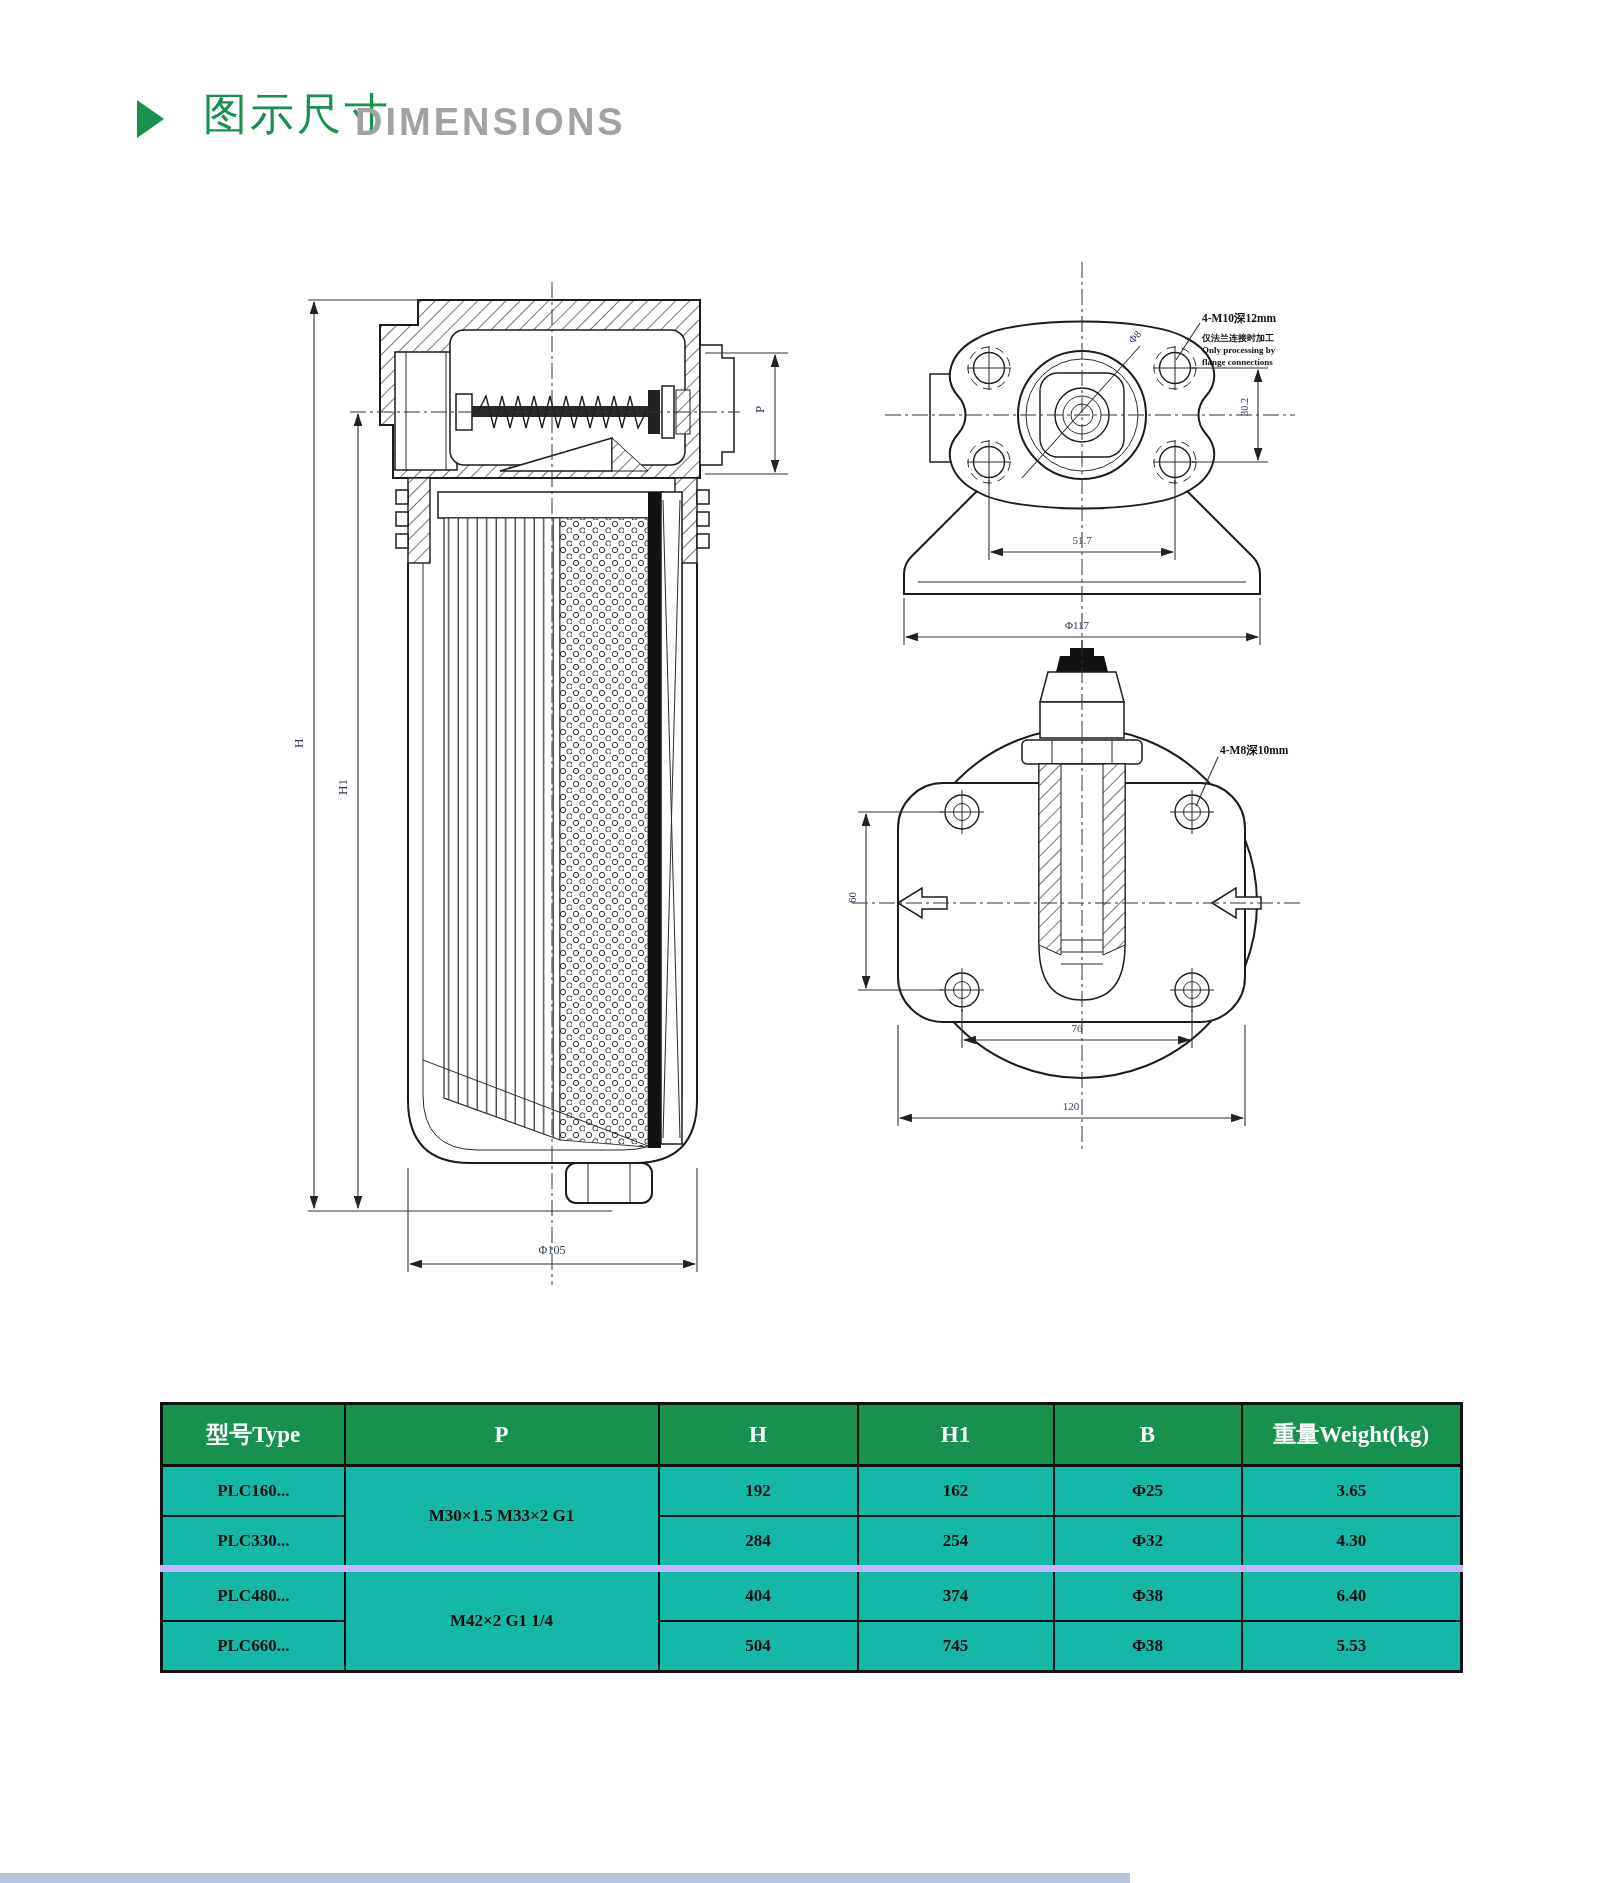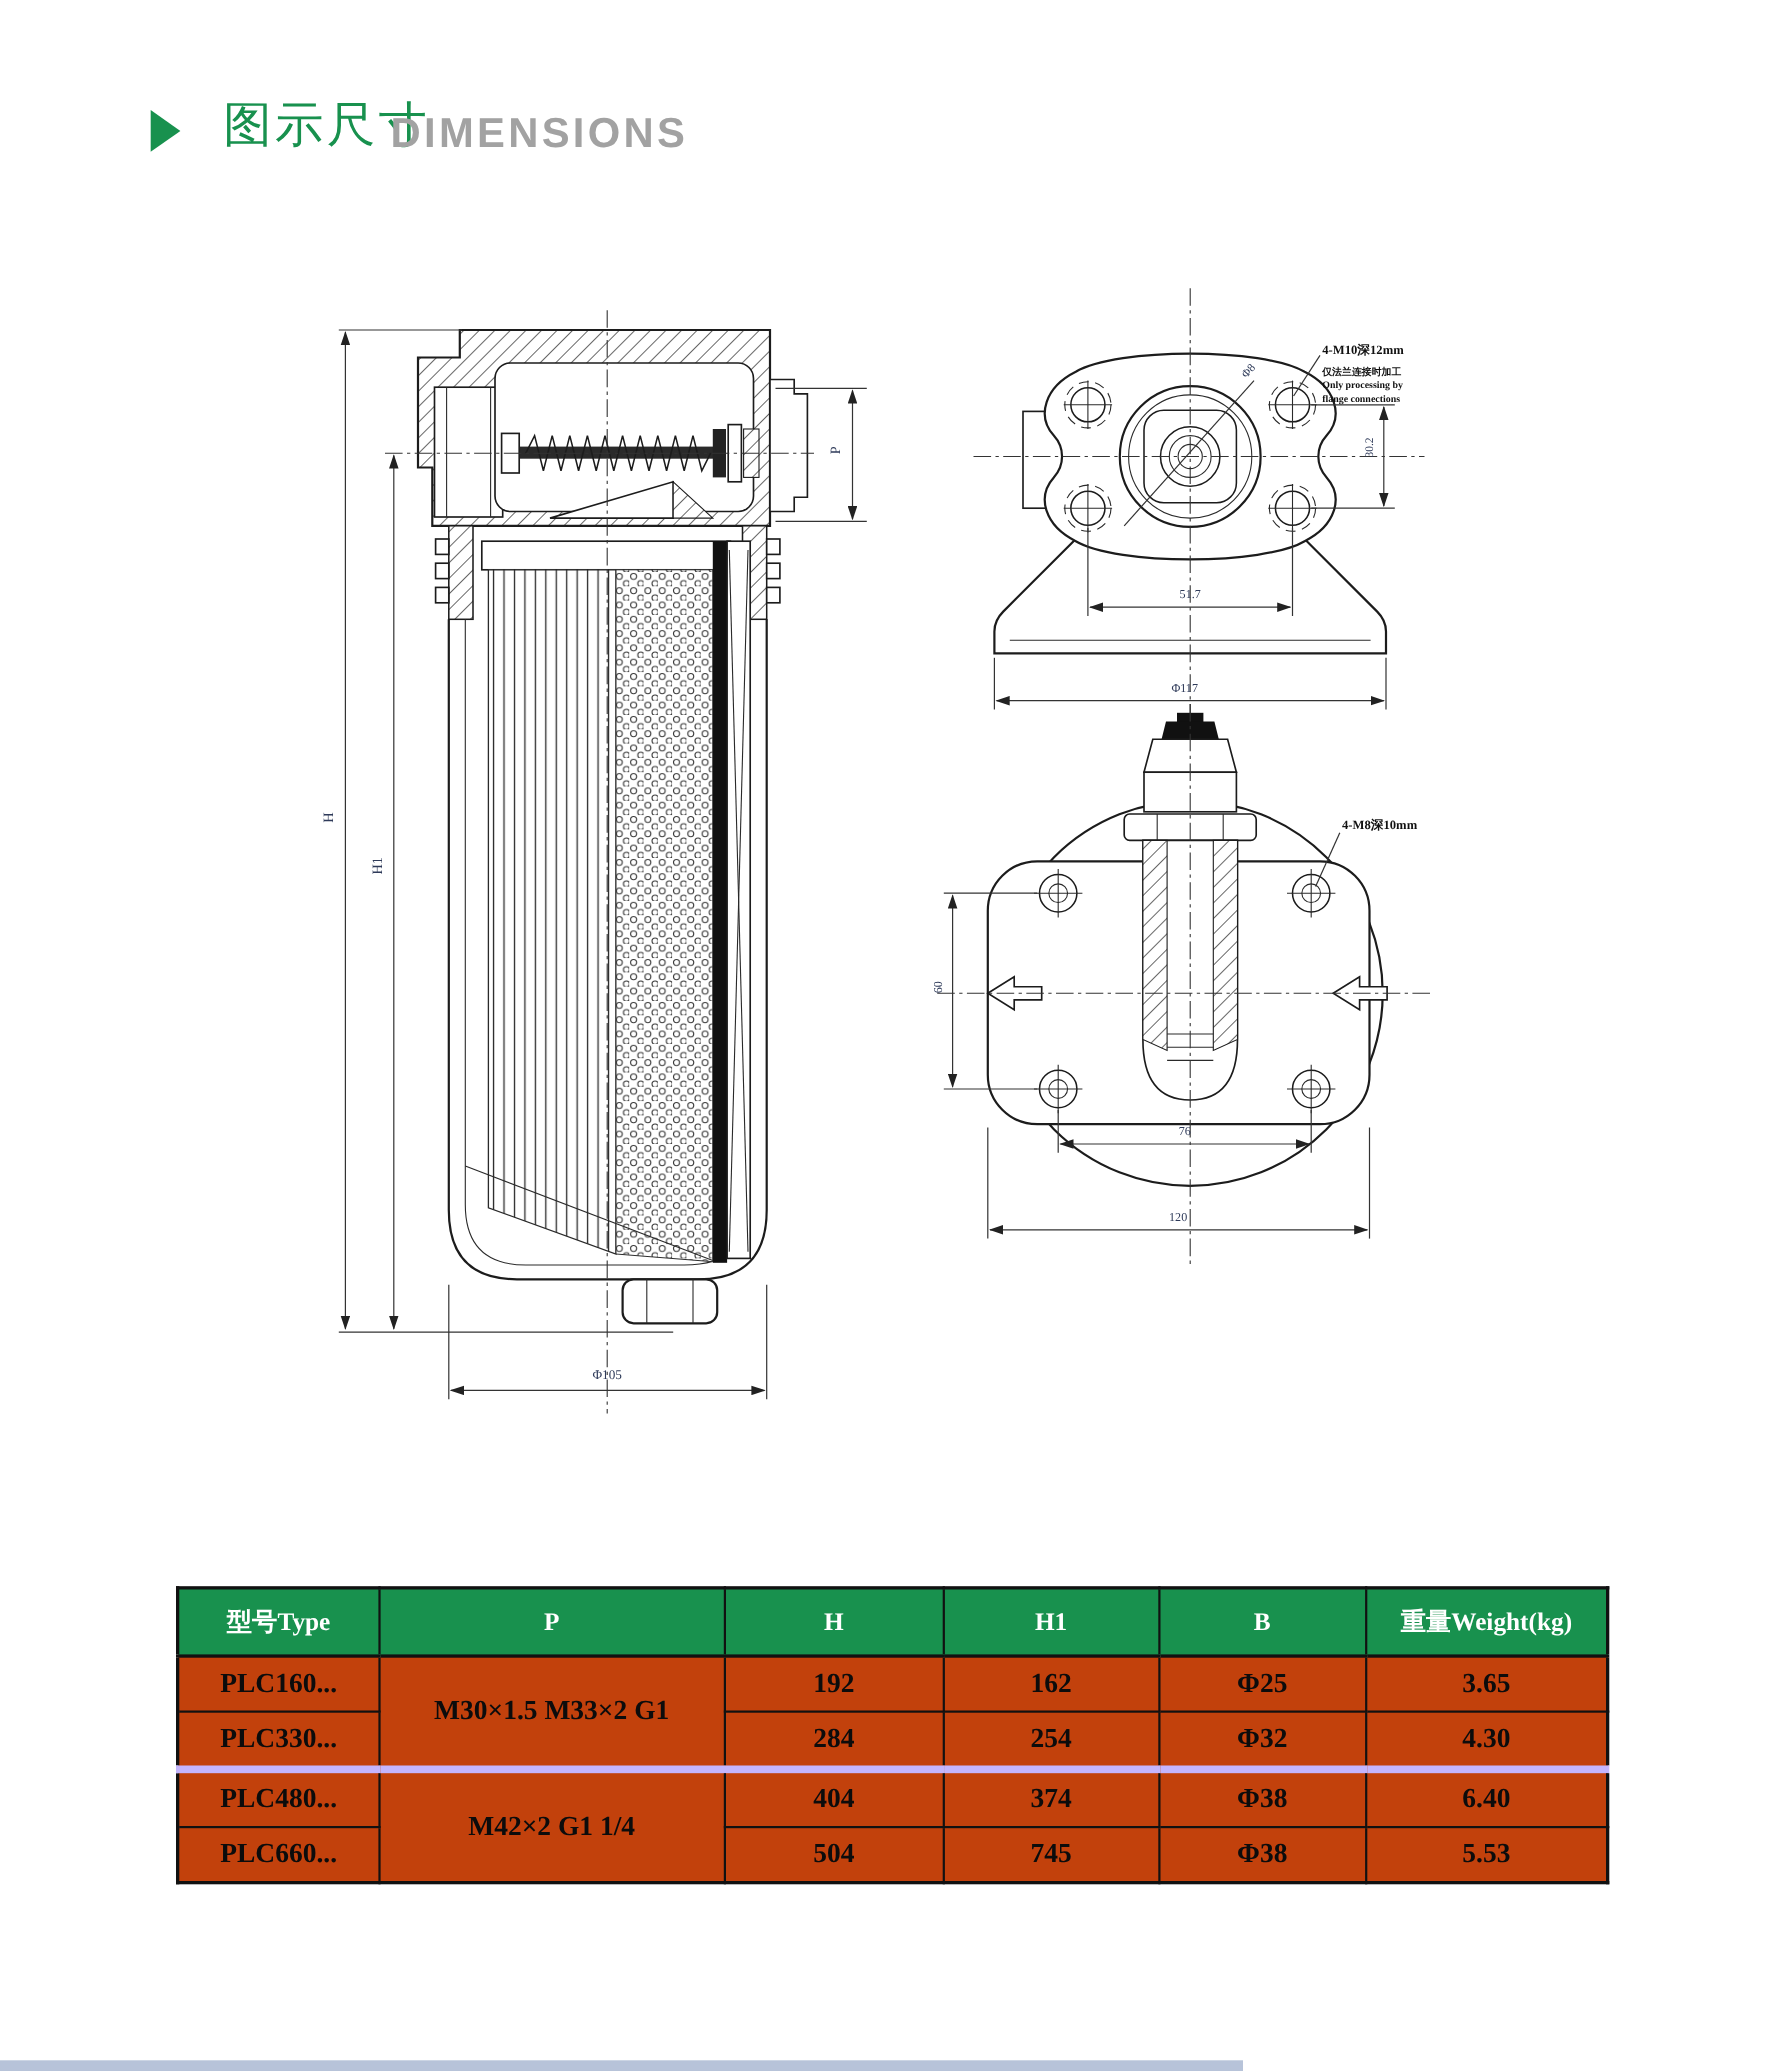--- a/index.html
+++ b/index.html
@@ -22,25 +22,25 @@
   .ol15{fill:#fff;stroke:#1c1c1c;stroke-width:1.5;}
   .ln{stroke:#1c1c1c;stroke-width:1.4;fill:none;}
   .thin{stroke:#2a2a2a;stroke-width:1;fill:none;}
   .cl{stroke:#333;stroke-width:1;fill:none;stroke-dasharray:16 4 3 4;}
   .dim{stroke:#333;stroke-width:1.1;fill:none;}
   .dtxt{fill:#2e3a59;font-family:"Liberation Serif",serif;}
   .ntxt{fill:#111;font-family:"Liberation Serif",serif;font-weight:bold;}
 
   
   .dims-table{position:absolute;left:160px;top:1402px;}
-  table{border-collapse:collapse;table-layout:fixed;width:1300px;border:3px solid #111;margin-top:40px;}
+  table{border-collapse:collapse;table-layout:fixed;width:1300px;border:3px solid #111;}
   th,td{border:2px solid #111;text-align:center;vertical-align:middle;
         font-family:"Liberation Serif",serif;}
   th{background:var(--green,#18914e);color:#fff;font-size:23px;font-weight:bold;height:57px;}
-  td{font-size:25px;height:46px;font-weight:600;color:#0c0c0c;background:#c2410c;}
+  td{font-size:17px;height:46px;font-weight:600;color:#0c0c0c;background:#14b8a6;}
   td.model{font-weight:700;}
   thead th{border-bottom:3px solid #111;}
   tr.group-sep td{border-top:7px solid #c4b5fd;}
 
   .footer-strip{position:absolute;left:0;top:1873px;width:1130px;height:10px;
     background:var(--strip,#b7c3d9);}
 </style>
 </head>
 <body>
 

